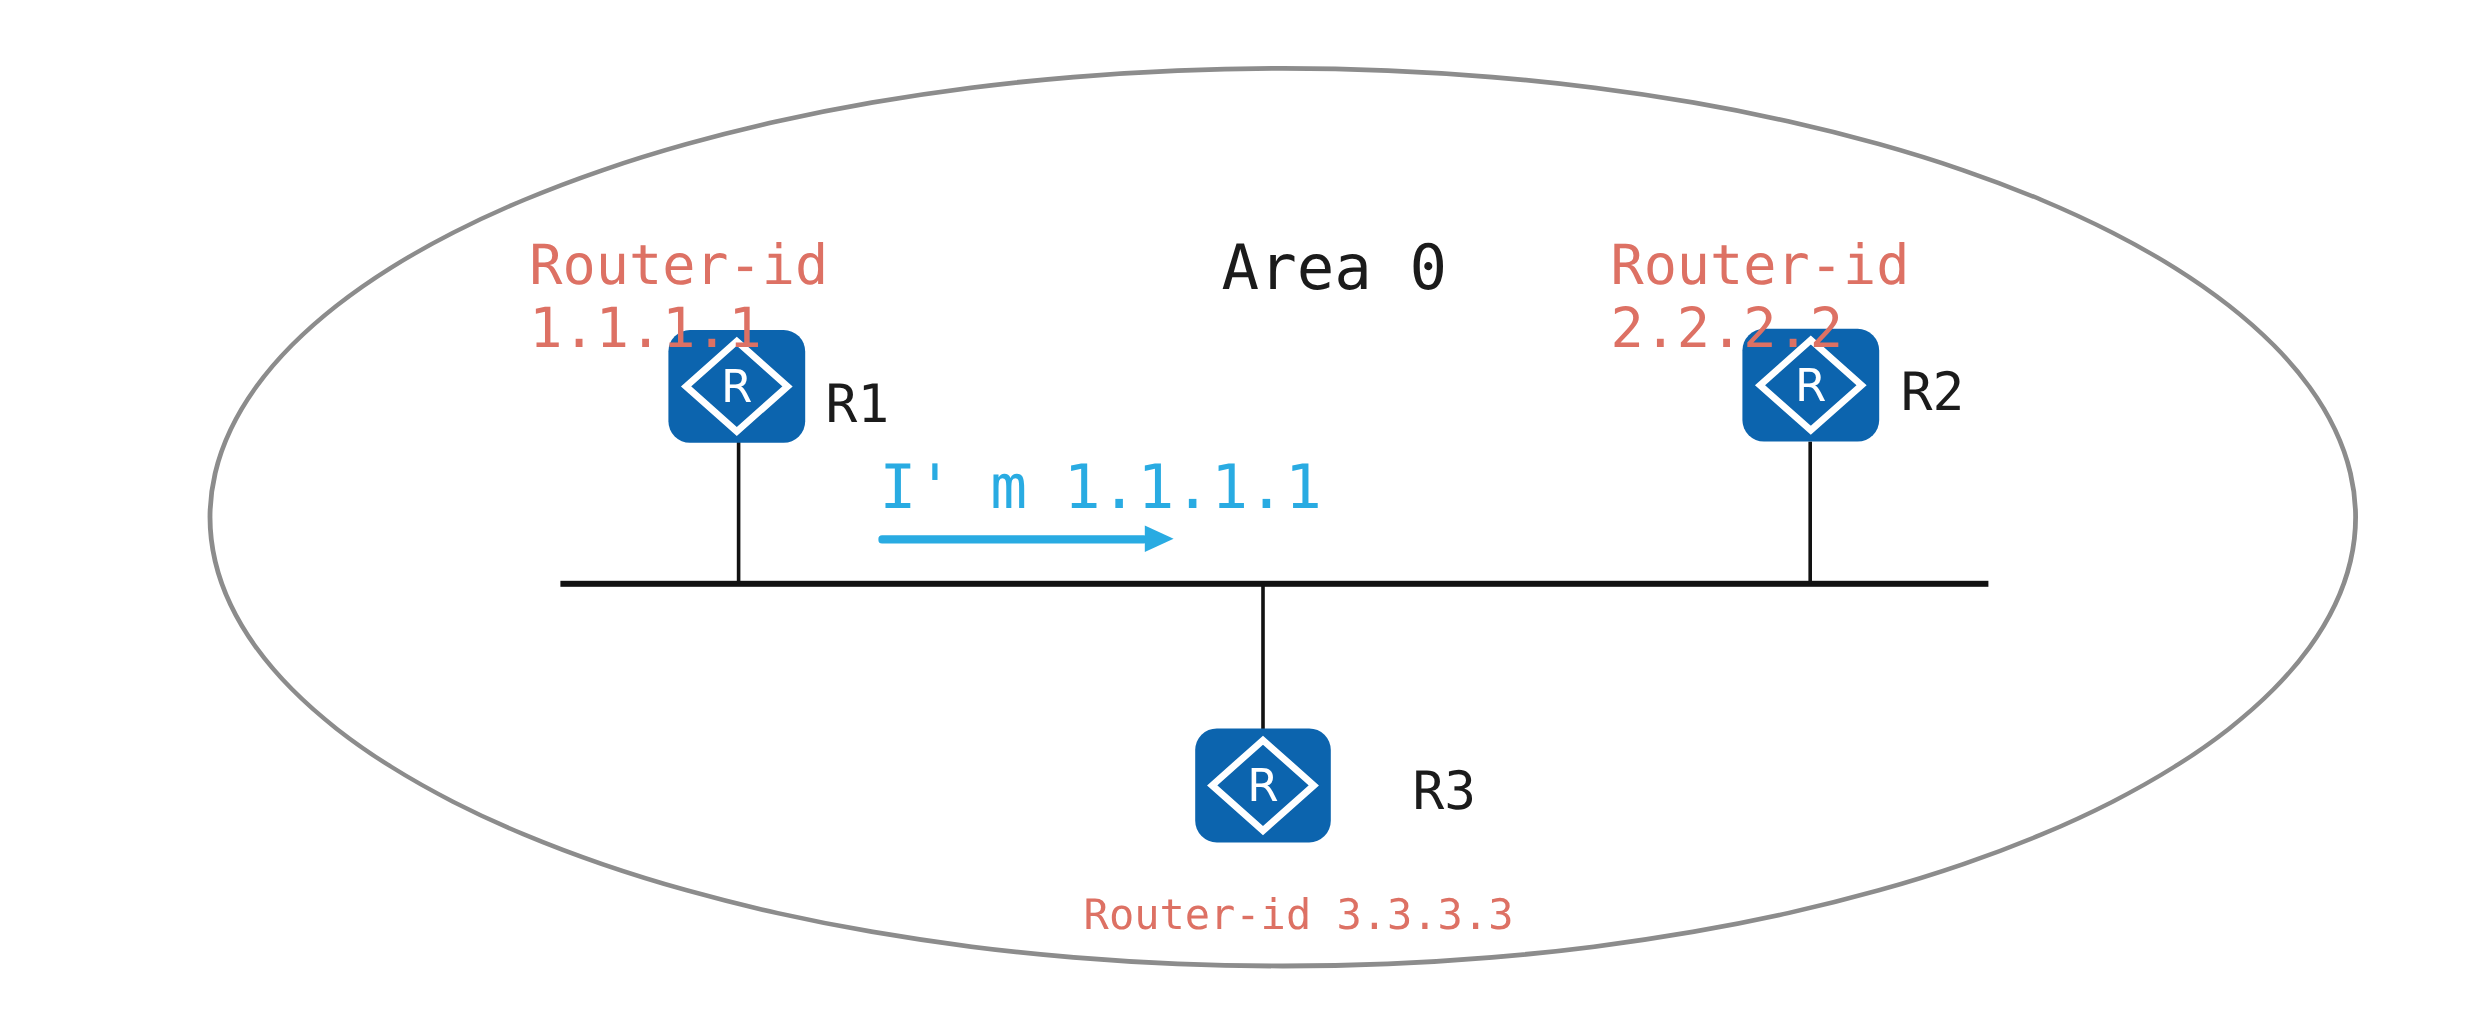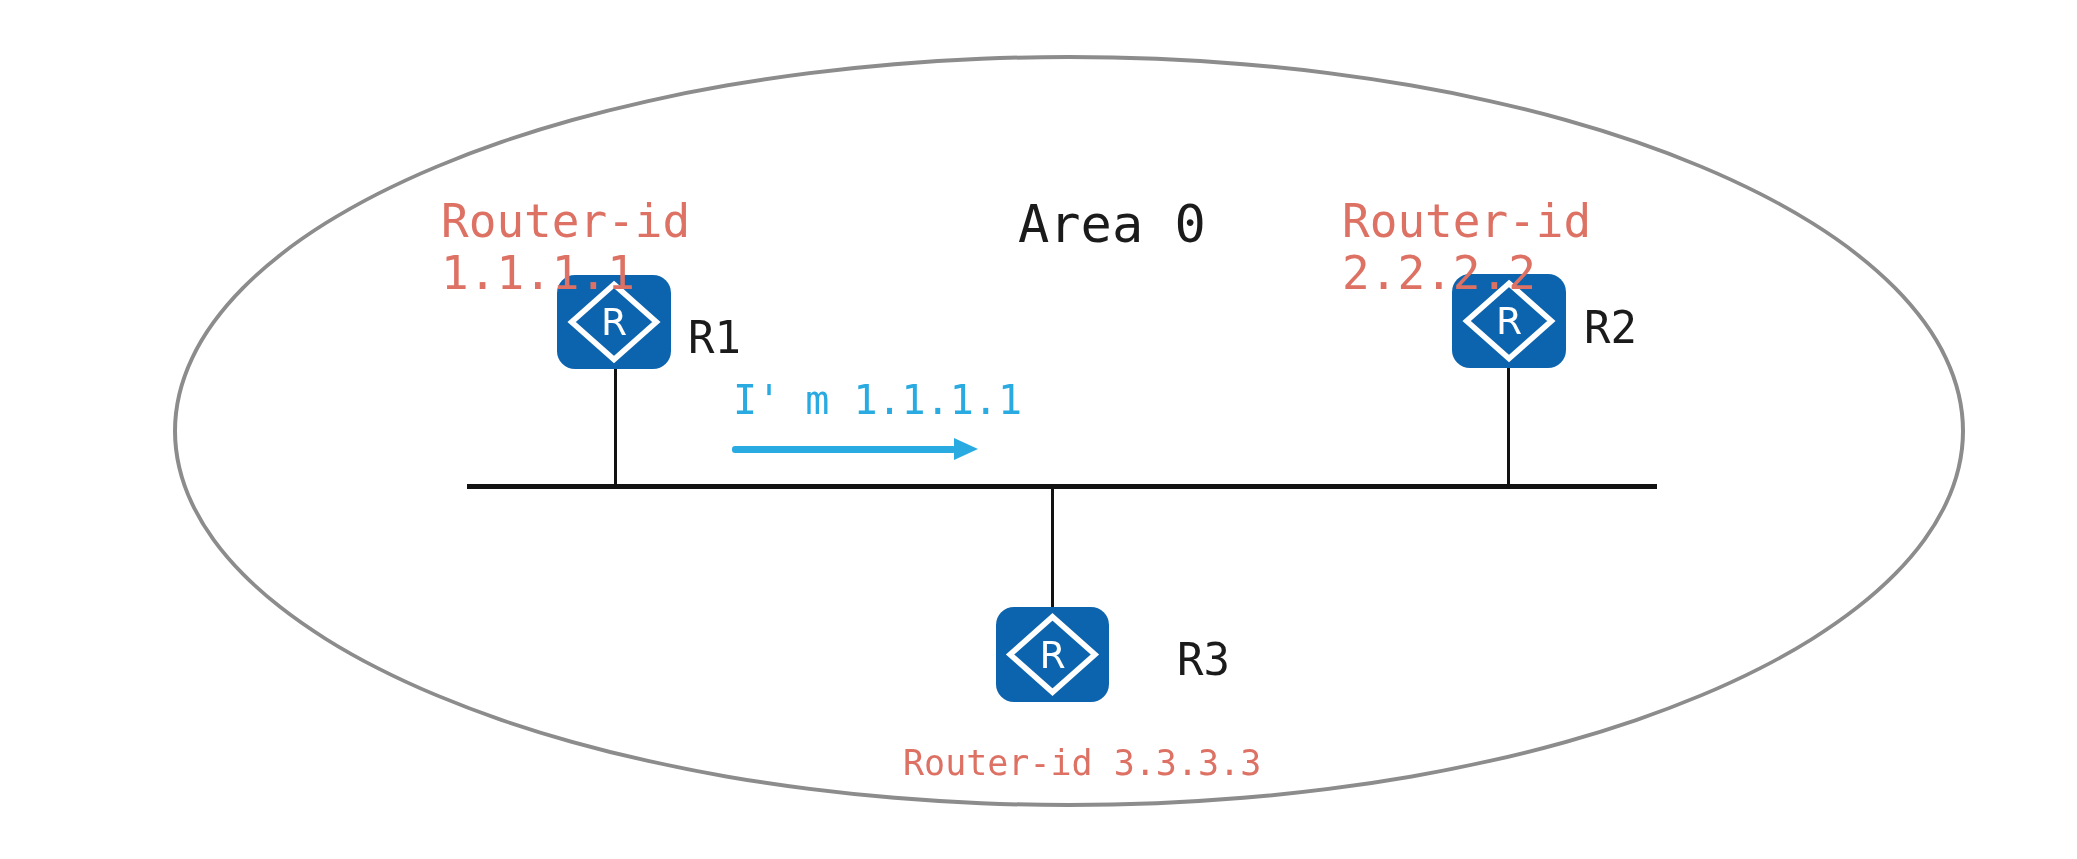--- a/index.html
+++ b/index.html
@@ -55,21 +55,21 @@
   .red{color:var(--label-red);font-size:46px;line-height:52px;}
   .black{color:#1b1b1b;}
   .rid-r1{left:441px;top:195px;}
   .rid-r2{left:1342px;top:195px;}
   .rid-r3{left:903px;top:744px;font-size:35px;line-height:38px;}
   .area-label{left:998px;top:194px;font-size:52px;margin-left:20px;}
   .rname{font-size:44px;}
   .name-r1{left:688px;top:312px;}
   .name-r2{left:1584px;top:302px;}
   .name-r3{left:1177px;top:634px;}
-  .message{left:733px;top:377px;color:var(--message-blue);font-size:40px;}
+  .message{left:733px;top:377px;color:var(--message-blue);font-size:51px;}
   
   .arrow{
     position:absolute;left:732px;top:438px;width:248px;height:22px;
     display:flex;align-items:center;z-index:3;
   }
   .arrow .shaft{width:224px;height:7px;border-radius:3px;background:var(--message-blue);}
   .arrow .head{
     width:0;height:0;
     border-top:11px solid transparent;
     border-bottom:11px solid transparent;

